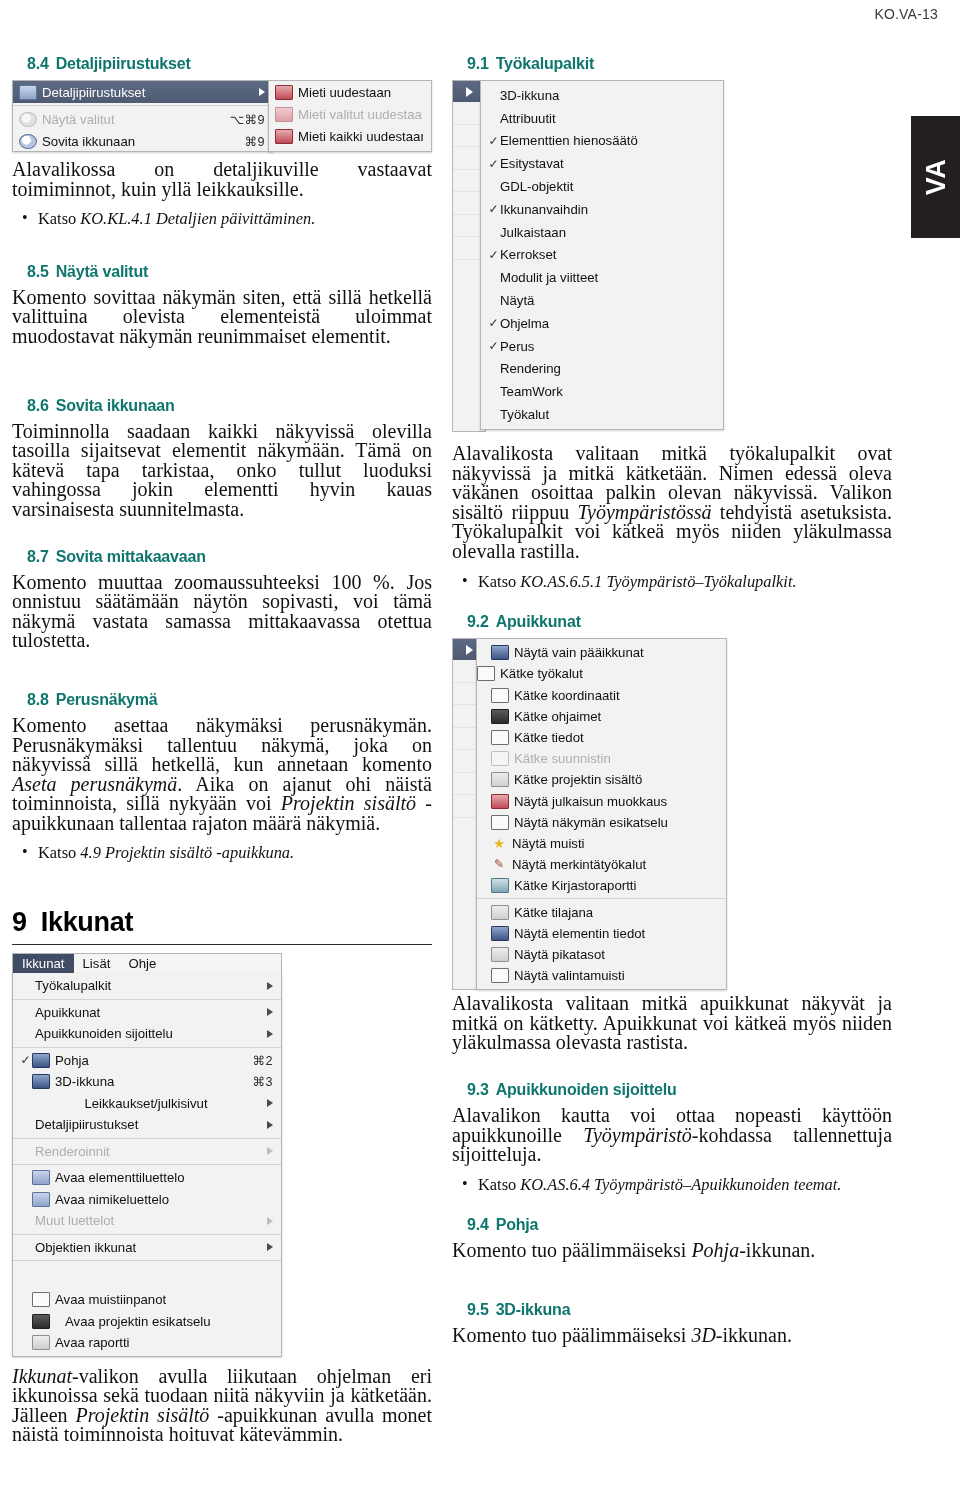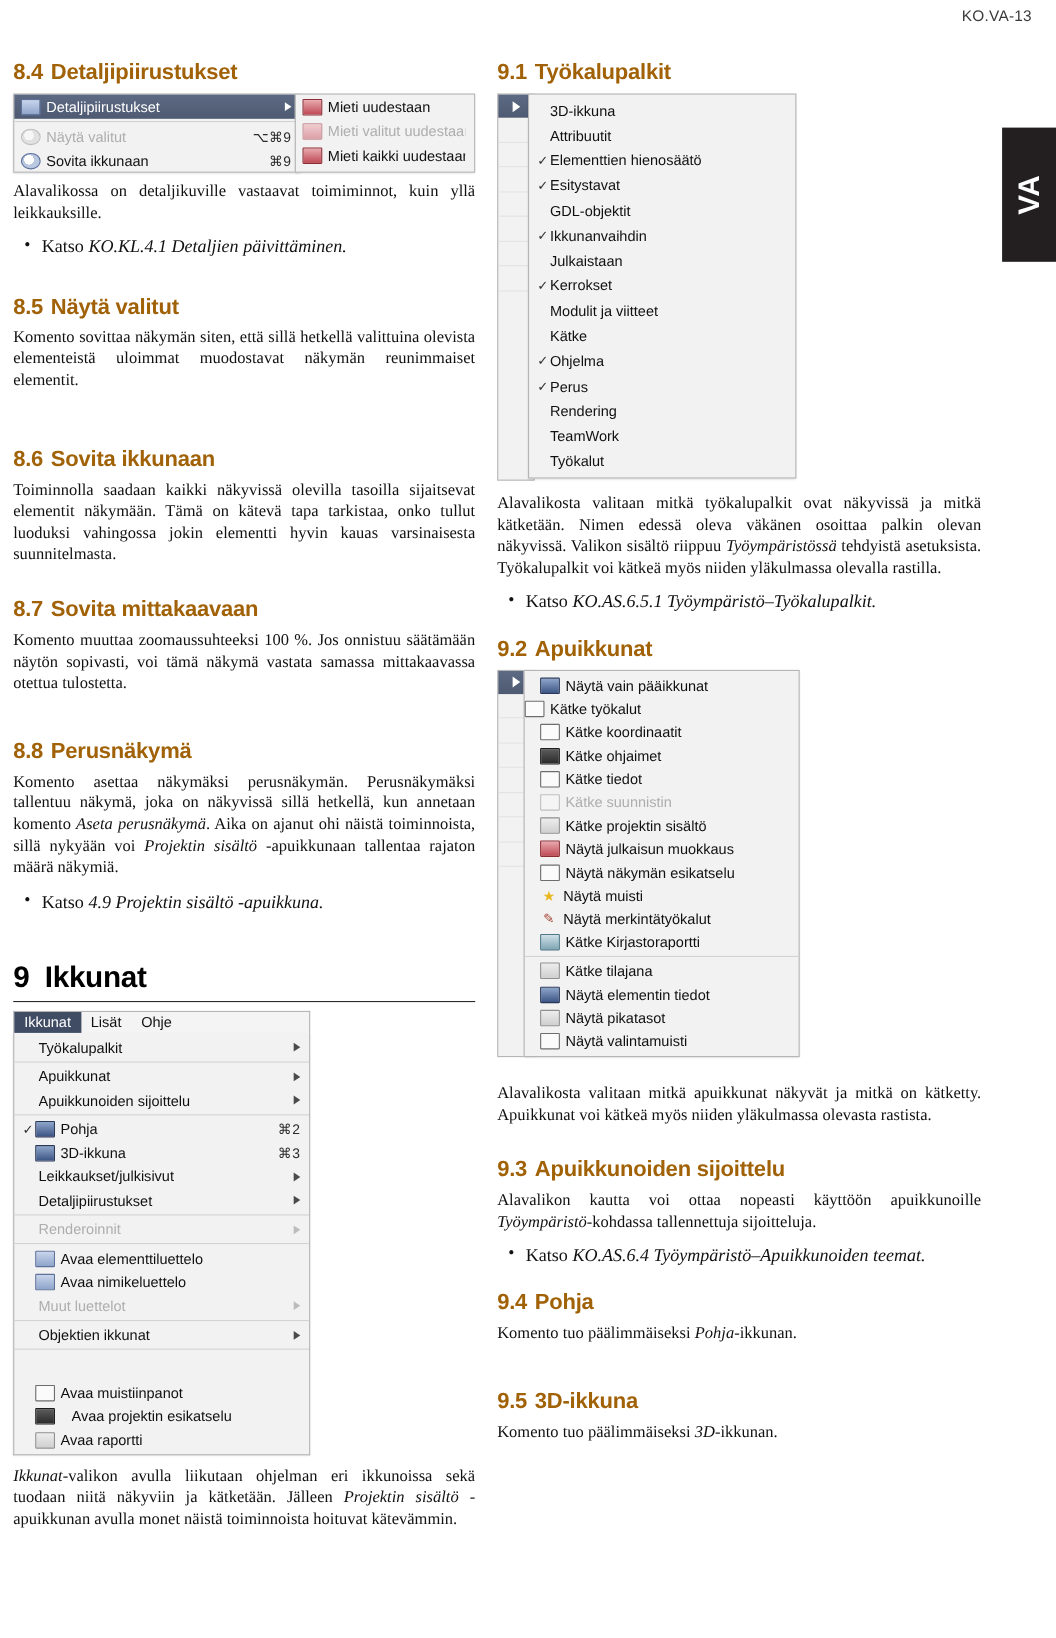--- a/index.html
+++ b/index.html
@@ -60,44 +60,44 @@
   .col-right {
     position: absolute;
     left: 452px;
     top: 55px;
     width: 440px;
   }
   
   h2.sec {
     font-family: "Liberation Sans", sans-serif;
     font-weight: bold;
-    font-size: 20px;
-    margin: 0 0 7px 0;
+    font-size: 16px;
+    margin: 0 0 7px 15px;
     letter-spacing: -0.2px;
-    color: #a16207;
+    color: #0f766e;
   }
   h2.sec .num { margin-right: 7px; }
   h1.chapter {
     font-family: "Liberation Sans", sans-serif;
     font-weight: bold;
     font-size: 27px;
     margin: 0 0 6px 0;
     letter-spacing: -0.3px;
     color: #000;
   }
   h1.chapter .num { margin-right: 14px; }
   .rule {
     border: 0;
     border-top: 1px solid #2b2b2b;
     margin: 0 0 8px 0;
     height: 0;
   }
   p.body {
     font-family: "Liberation Serif", serif;
-    font-size: 15px;
+    font-size: 20px;
     line-height: 19.6px;
     text-align: justify;
     margin: 0 0 6px 0;
     hyphens: auto;
   }
   p.body.last { margin-bottom: 0; }
   .bullet {
     font-family: "Liberation Serif", serif;
     font-size: 16.4px;
     line-height: 19.6px;
@@ -375,21 +375,21 @@
           <span class="ico i-navy"></span>
           <span class="lbl">Pohja</span>
           <span class="key">⌘2</span>
         </div>
         <div class="mi">
           <span class="chk"></span>
           <span class="ico i-navy"></span>
           <span class="lbl">3D-ikkuna</span>
           <span class="key">⌘3</span>
         </div>
-        <div class="mi" style="padding-left:22px;">
+        <div class="mi" style="padding-left:22px;text-align:center;">
           <span class="lbl">Leikkaukset/julkisivut</span>
           <span class="arrow"></span>
         </div>
         <div class="mi" style="padding-left:22px;">
           <span class="lbl">Detaljipiirustukset</span>
           <span class="arrow"></span>
         </div>
         <div class="sep"></div>
         <div class="mi dim" style="padding-left:22px;">
           <span class="lbl">Renderoinnit</span>
@@ -486,21 +486,21 @@
         <div class="mi" style="height:22.8px;">
           <span class="chk">✓</span>
           <span class="lbl">Kerrokset</span>
         </div>
         <div class="mi" style="height:22.8px;">
           <span class="chk"></span>
           <span class="lbl">Modulit ja viitteet</span>
         </div>
         <div class="mi" style="height:22.8px;">
           <span class="chk"></span>
-          <span class="lbl">Kätke</span>
+          <span class="lbl">Näytä</span>
         </div>
         <div class="mi" style="height:22.8px;">
           <span class="chk">✓</span>
           <span class="lbl">Ohjelma</span>
         </div>
         <div class="mi" style="height:22.8px;">
           <span class="chk">✓</span>
           <span class="lbl">Perus</span>
         </div>
         <div class="mi" style="height:22.8px;">
@@ -523,21 +523,21 @@
     <div class="bullet">
       <span>Katso </span><em>KO.AS.6.5.1 Työympäristö–Työkalupalkit.</em>
     </div>
 
     <div class="gap-m"></div>
 
     <h2 class="sec">
       <span class="num">9.2</span><span>Apuikkunat</span>
     </h2>
 
-    <div class="shot" style="position:relative; width:275px; height:352px; margin-bottom:24px;">
+    <div class="shot" style="position:relative; width:275px; height:352px; margin-bottom:4px;">
       <div class="stub" style="height:352px;">
         <div class="hdr">
             <i></i>
           </div>
         <div class="rows">
           <div></div>
           <div></div>
           <div></div>
           <div></div>
           <div></div>

